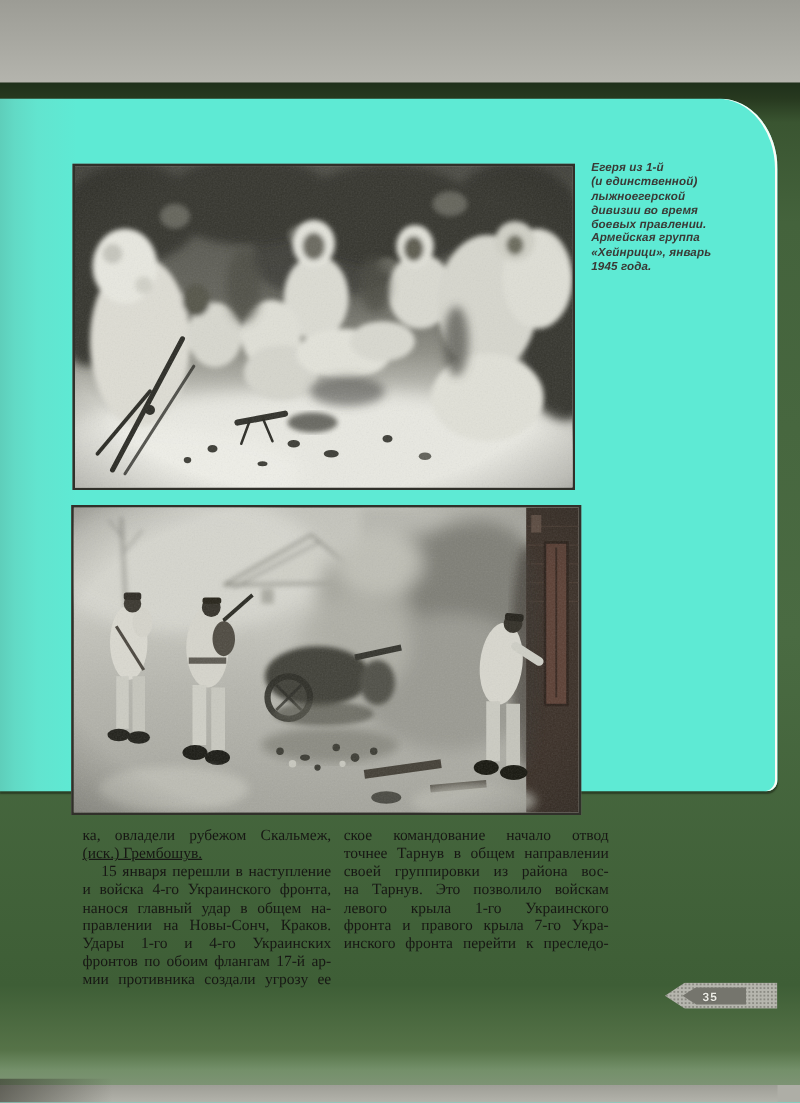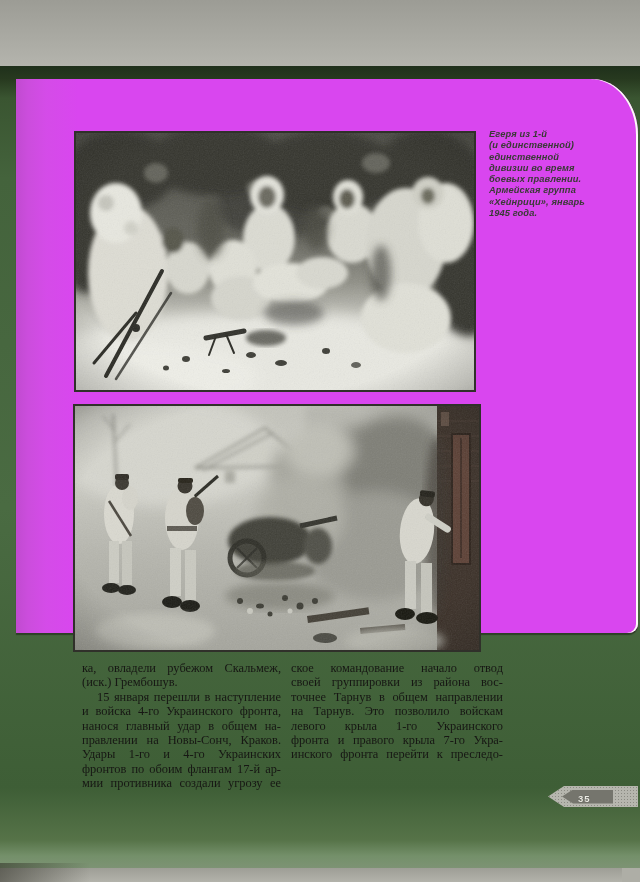--- a/index.html
+++ b/index.html
@@ -14,22 +14,22 @@
     background:linear-gradient(180deg,#9e9e96 0%,#b3b3ab 100%);}
   .bl-shadow{position:absolute;left:0;top:863px;width:90px;height:19px;
     background:linear-gradient(90deg,rgba(45,45,36,.55),rgba(45,45,36,0));}
 
   
   .cover{position:absolute;left:0;top:66px;width:640px;height:802px;
     background:linear-gradient(180deg,#1f301b 0%,#27391f 1.6%,#3a5531 4%,
       #44633c 14%,#4a6b42 55%,#3e5e36 90%,#567348 96.5%,#74906a 98.5%,#7d9374 100%);}
 
   
-  .page{position:absolute;left:16px;top:79px;width:622px;height:554px;
-    background:#d946ef;
+  .page{position:absolute;left:0;top:79px;width:622px;height:554px;
+    background:#5eead4;
     border-top-right-radius:46px 56px;border-bottom-right-radius:9px;
     box-shadow:0 2px 1px rgba(25,35,20,.55), inset -2px 0 0 #fbfbf6;}
   .page::before{content:"";position:absolute;left:0;top:0;bottom:0;width:62px;
     background:linear-gradient(90deg,rgba(95,95,84,.20) 0,rgba(120,120,108,.14) 12px,
       rgba(150,150,138,.07) 30px,rgba(150,150,138,0) 62px);pointer-events:none;}
 
   
   .photo{position:absolute;margin:0;padding:0;border:2px solid #30302a;
     background:#8b8b83;box-sizing:border-box;}
   .photo svg{display:block;}
@@ -41,21 +41,21 @@
     font:italic bold 9.3px/11.3px "Liberation Sans",sans-serif;
     color:#3a3a36;letter-spacing:.1px;}
 
   
   .bodytext{position:absolute;left:66px;top:582px;width:421px;display:flex;gap:10px;
     font-family:"Liberation Serif",serif;font-size:12.4px;line-height:14.4px;
     color:#171714;}
   .col1{width:199px;}
   .col2{width:212px;}
   .bodyline{text-align:justify;text-align-last:justify;}
-  .bodyline.end{text-align:center;text-align-last:left;}
+  .bodyline.end{text-align:center;text-align-last:left;text-decoration:underline;}
   .bodyline.indent{text-indent:15px;}
 
   
   .marker{position:absolute;left:532px;top:707px;width:90px;height:21px;
     background-color:#b6b6ae;
     background-image:radial-gradient(circle,rgba(70,70,62,.38) .7px,rgba(0,0,0,0) 1px);
     background-size:3px 3px;
     clip-path:polygon(0 50%,16px 0,100% 0,100% 100%,16px 100%);}
   .marker-inner{position:absolute;left:14px;top:3.5px;width:51px;height:14px;
     background:#75756d;
@@ -177,21 +177,21 @@
         </g>
         <ellipse cx="190" cy="205" rx="20" ry="8" fill="#4a4a42" opacity="0.8" filter="url(#p1b2)"></ellipse>
         <rect width="398" height="257" fill="url(#p1vig)"></rect>
         <rect width="398" height="257" filter="url(#p1grain)" opacity="0.13"></rect>
       </svg>
     </figure>
 
     <div class="caption">
         <div class="capline">Егеря из 1-й</div>
         <div class="capline">(и единственной)</div>
-        <div class="capline">единственной</div>
+        <div class="capline">лыжноегерской</div>
         <div class="capline">дивизии во время</div>
         <div class="capline">боевых правлении.</div>
         <div class="capline">Армейская группа</div>
         <div class="capline">«Хейнрици», январь</div>
         <div class="capline">1945 года.</div>
       </div>
 
     <figure class="photo photo2">
       <svg width="404" height="244" viewBox="0 0 404 244" xmlns="http://www.w3.org/2000/svg">
         <defs>
@@ -325,22 +325,22 @@
           <div class="bodyline indent">15 января перешли в наступление</div>
           <div class="bodyline">и войска 4-го Украинского фронта,</div>
           <div class="bodyline">нанося главный удар в общем на-</div>
           <div class="bodyline">правлении на Новы-Сонч, Краков.</div>
           <div class="bodyline">Удары 1-го и 4-го Украинских</div>
           <div class="bodyline">фронтов по обоим флангам 17-й ар-</div>
           <div class="bodyline">мии противника создали угрозу ее</div>
         </div>
       <div class="col col2">
           <div class="bodyline">ское командование начало отвод</div>
+          <div class="bodyline">точнее Тарнув в общем направлении</div>
           <div class="bodyline">своей группировки из района вос-</div>
-          <div class="bodyline">точнее Тарнув в общем направлении</div>
           <div class="bodyline">на Тарнув. Это позволило войскам</div>
           <div class="bodyline">левого крыла 1-го Украинского</div>
           <div class="bodyline">фронта и правого крыла 7-го Укра-</div>
           <div class="bodyline">инского фронта перейти к преследо-</div>
         </div>
     </div>
 
     <div class="marker">
       <div class="marker-inner">
         <span class="pagenum">35</span>

